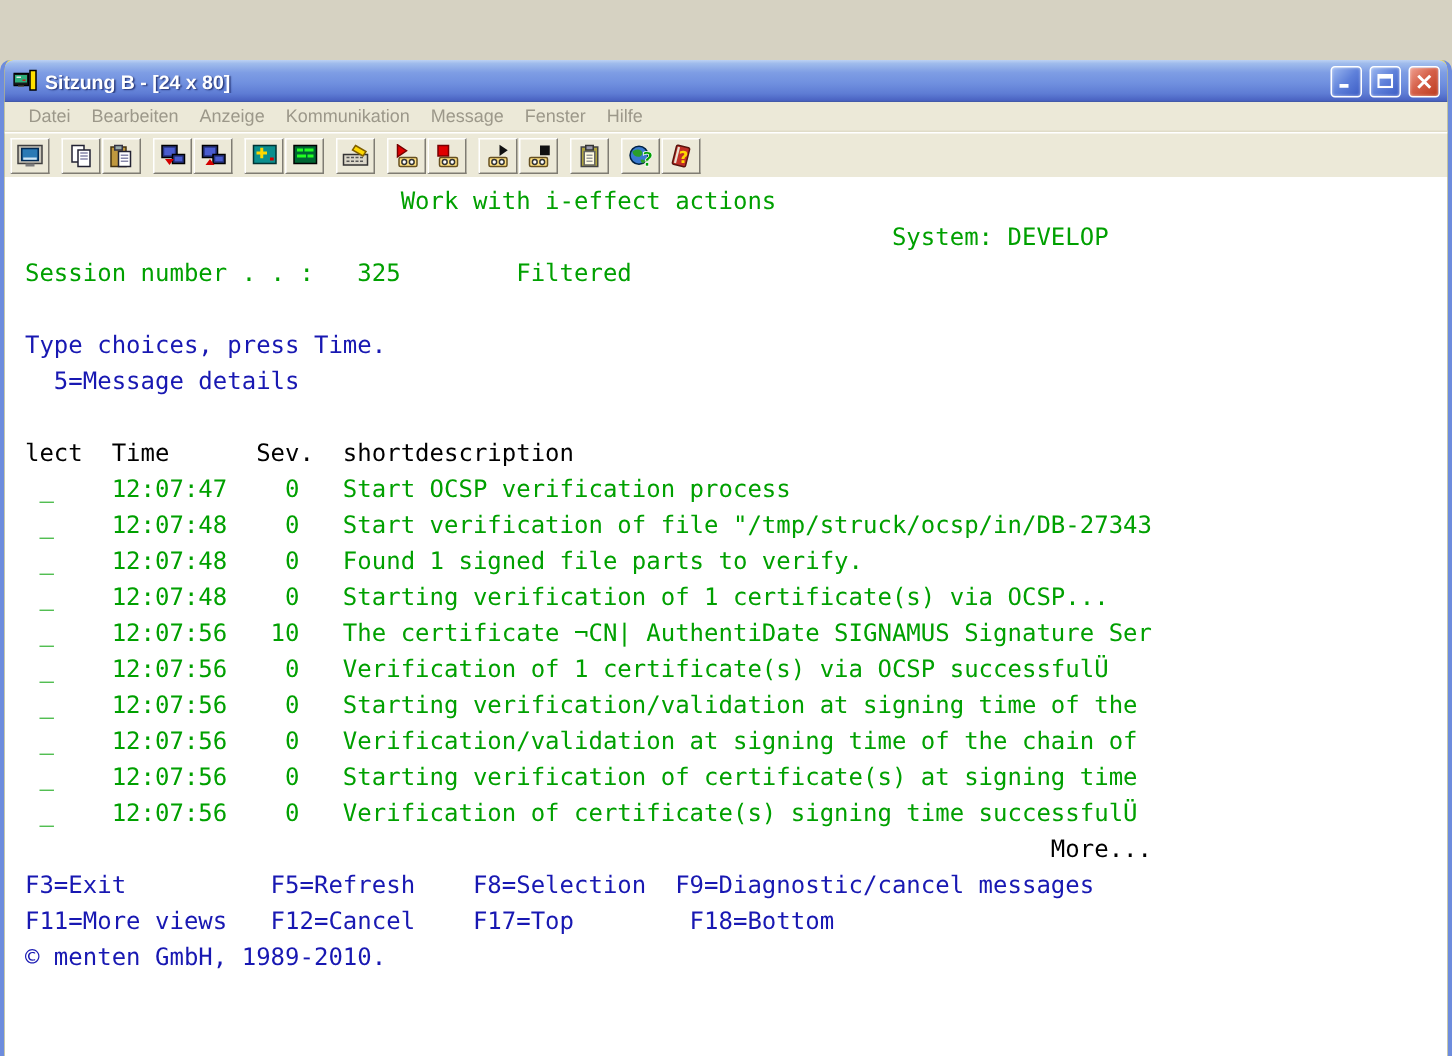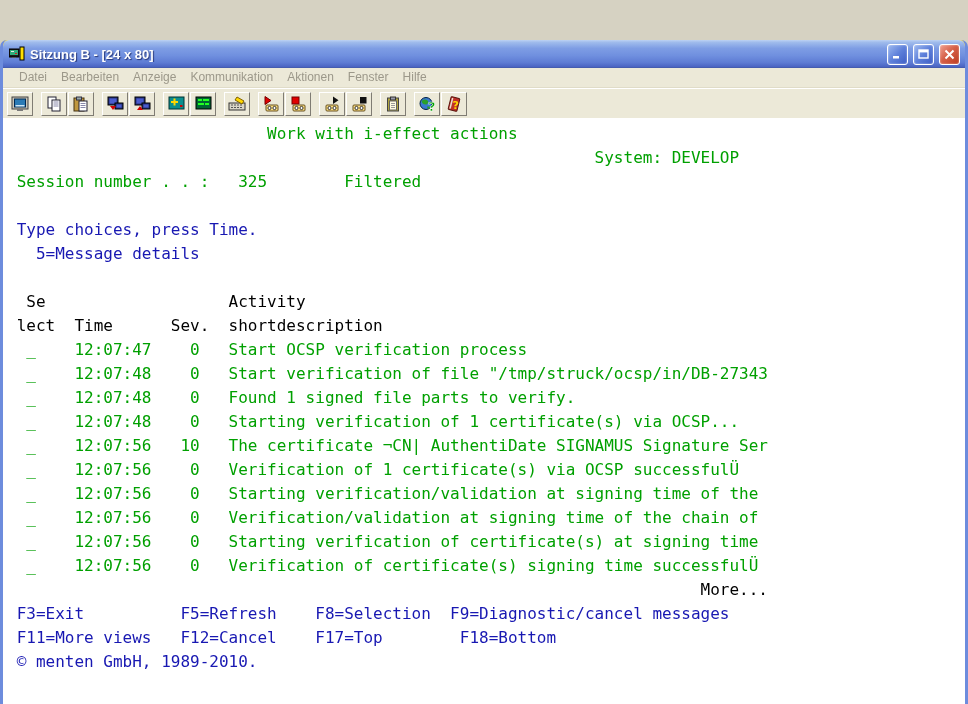--- a/index.html
+++ b/index.html
@@ -102,21 +102,21 @@
           <path d="M1.5 1.5 L9.5 9.5 M9.5 1.5 L1.5 9.5" stroke="#fff" stroke-width="2"></path>
         </svg>
     </button>
   </div>
 
   <div class="menubar">
     <span class="menuitem">Datei</span>
     <span class="menuitem">Bearbeiten</span>
     <span class="menuitem">Anzeige</span>
     <span class="menuitem">Kommunikation</span>
-    <span class="menuitem">Aktionen</span>
+    <span class="menuitem">Message</span>
     <span class="menuitem">Fenster</span>
     <span class="menuitem">Hilfe</span>
   </div>
 
   <div class="toolbar">
     <div class="tgroup">
       <button class="tbtn">
         <svg width="18" height="16" viewBox="0 0 18 16">
           <rect x="1" y="1" width="16" height="12" fill="#c8c4b8" stroke="#404040"></rect>
           <rect x="3.5" y="3" width="11" height="8" fill="#2a7ab5" stroke="#002a55"></rect>
@@ -258,21 +258,20 @@
   </div>
 
   <div class="screen">
     <div class="ln" data-color="green">                           Work with i-effect actions</div>
     <div class="ln" data-color="green">                                                             System: DEVELOP</div>
     <div class="ln" data-color="green"> Session number . . :   325        Filtered</div>
     <div class="ln" data-color="green"></div>
     <div class="ln" data-color="blue"> Type choices, press Time.</div>
     <div class="ln" data-color="blue">   5=Message details</div>
     <div class="ln" data-color="blue"></div>
-    <div class="ln" data-color="black">  Se                   Activity</div>
     <div class="ln" data-color="black"> lect  Time      Sev.  shortdescription</div>
     <div class="ln" data-color="green">  _    12:07:47    0   Start OCSP verification process</div>
     <div class="ln" data-color="green">  _    12:07:48    0   Start verification of file "/tmp/struck/ocsp/in/DB-27343</div>
     <div class="ln" data-color="green">  _    12:07:48    0   Found 1 signed file parts to verify.</div>
     <div class="ln" data-color="green">  _    12:07:48    0   Starting verification of 1 certificate(s) via OCSP...</div>
     <div class="ln" data-color="green">  _    12:07:56   10   The certificate ¬CN| AuthentiDate SIGNAMUS Signature Ser</div>
     <div class="ln" data-color="green">  _    12:07:56    0   Verification of 1 certificate(s) via OCSP successfulÜ</div>
     <div class="ln" data-color="green">  _    12:07:56    0   Starting verification/validation at signing time of the</div>
     <div class="ln" data-color="green">  _    12:07:56    0   Verification/validation at signing time of the chain of</div>
     <div class="ln" data-color="green">  _    12:07:56    0   Starting verification of certificate(s) at signing time</div>

